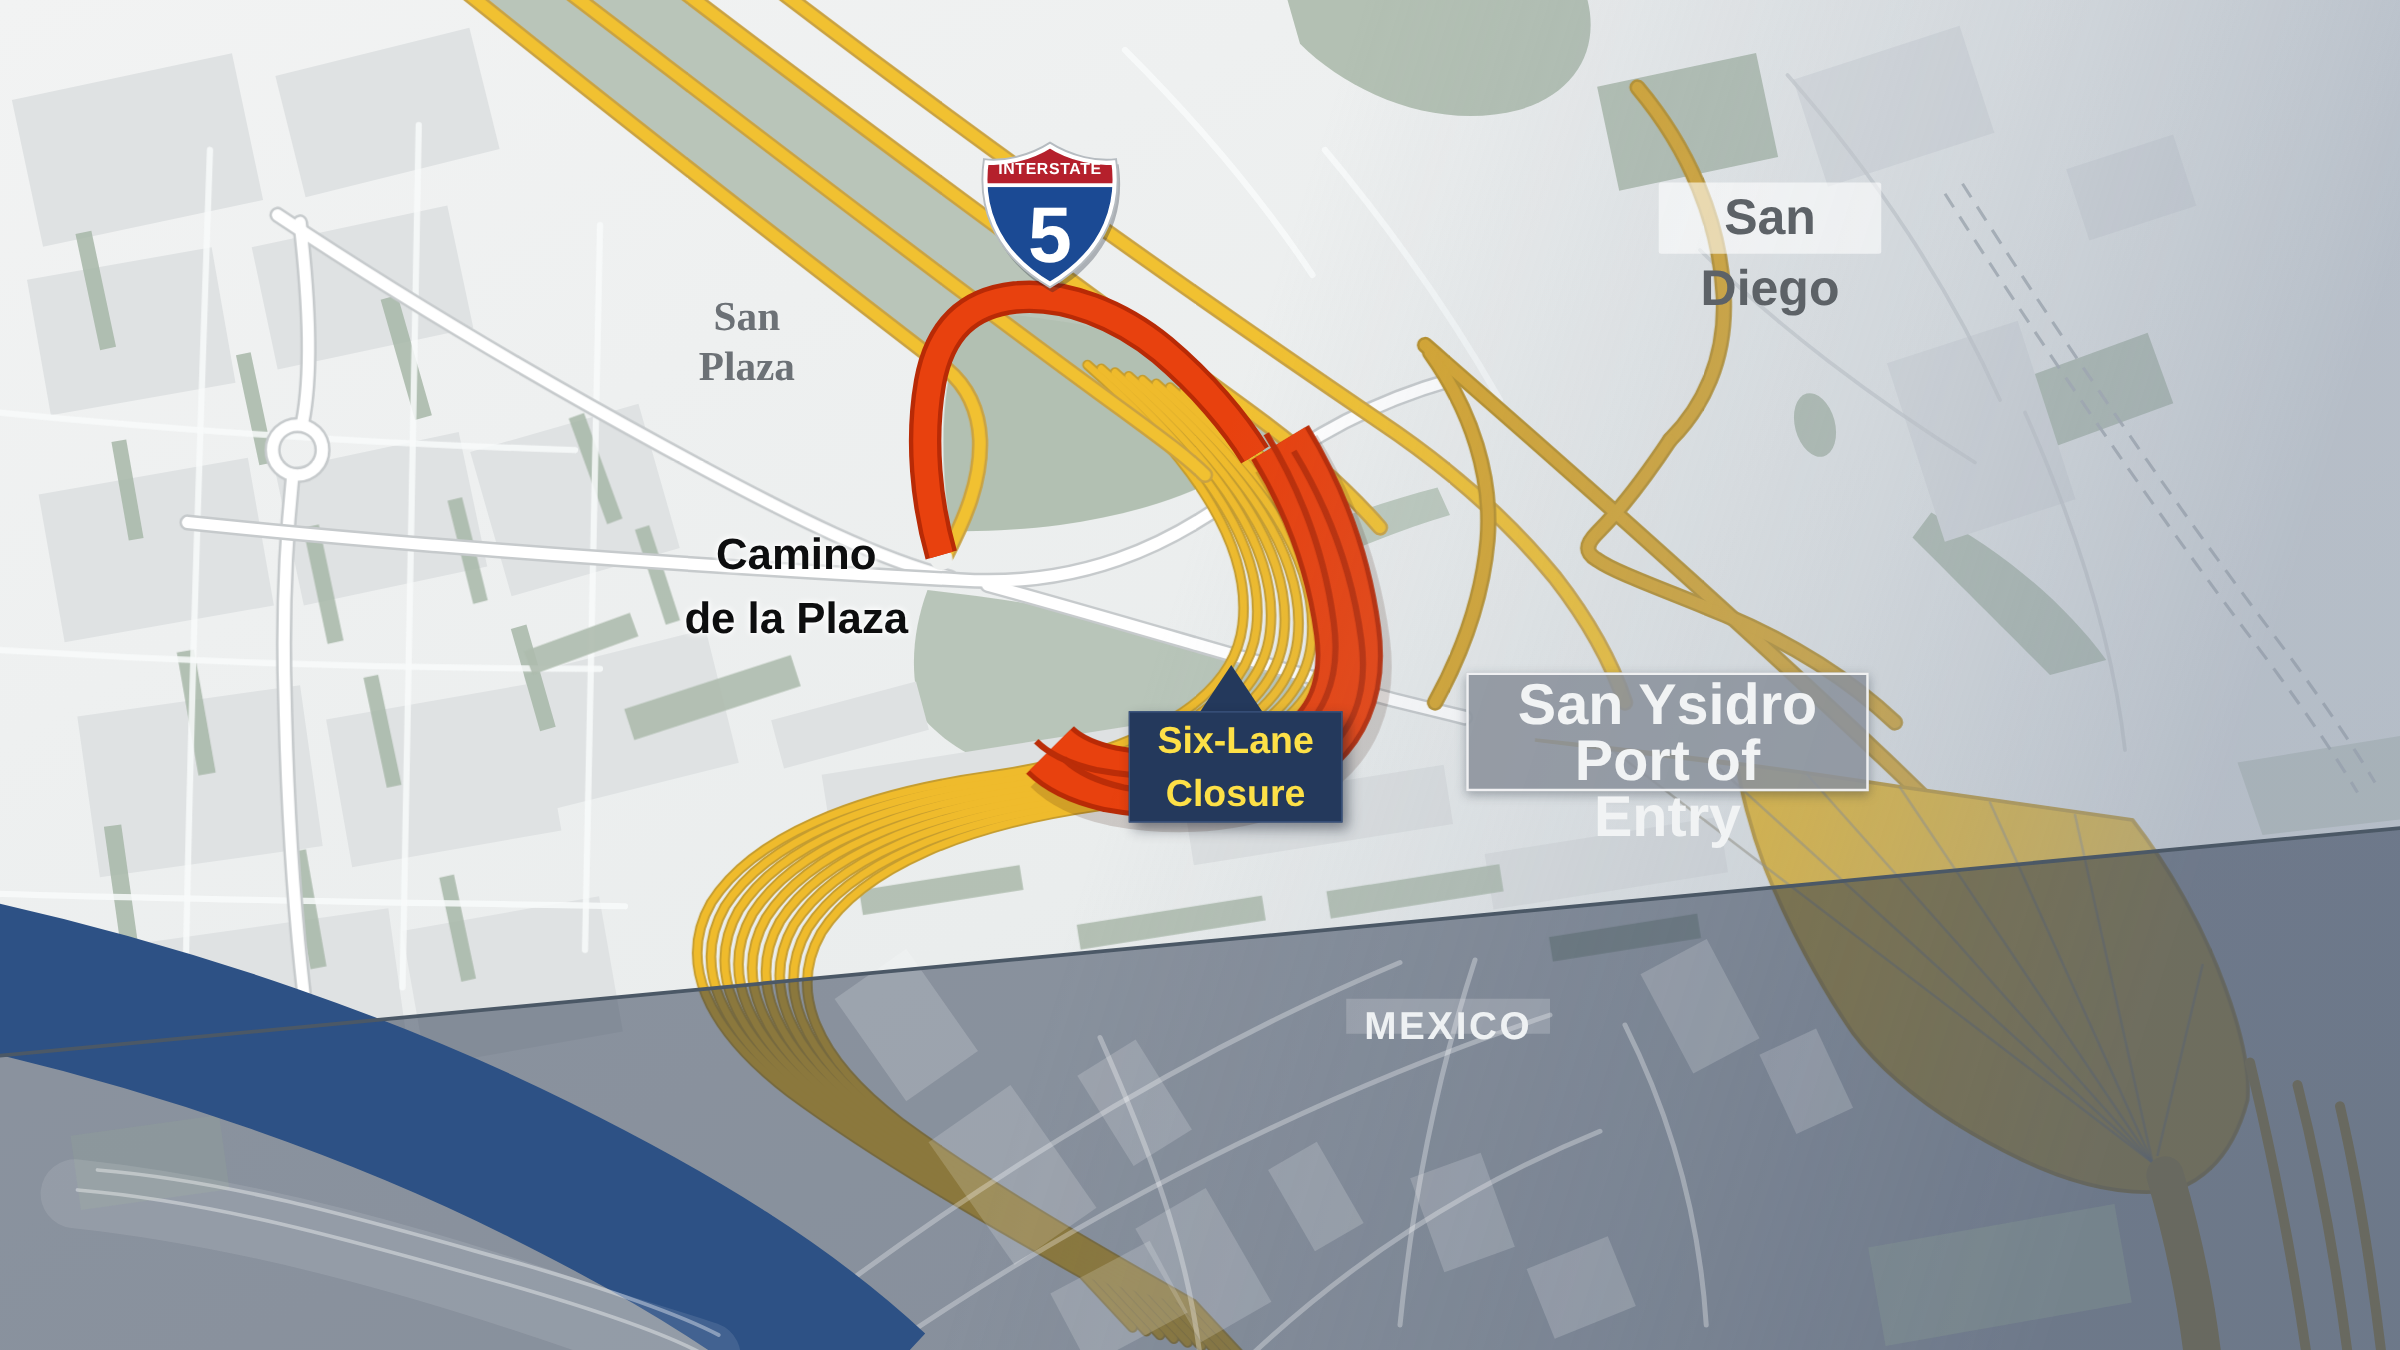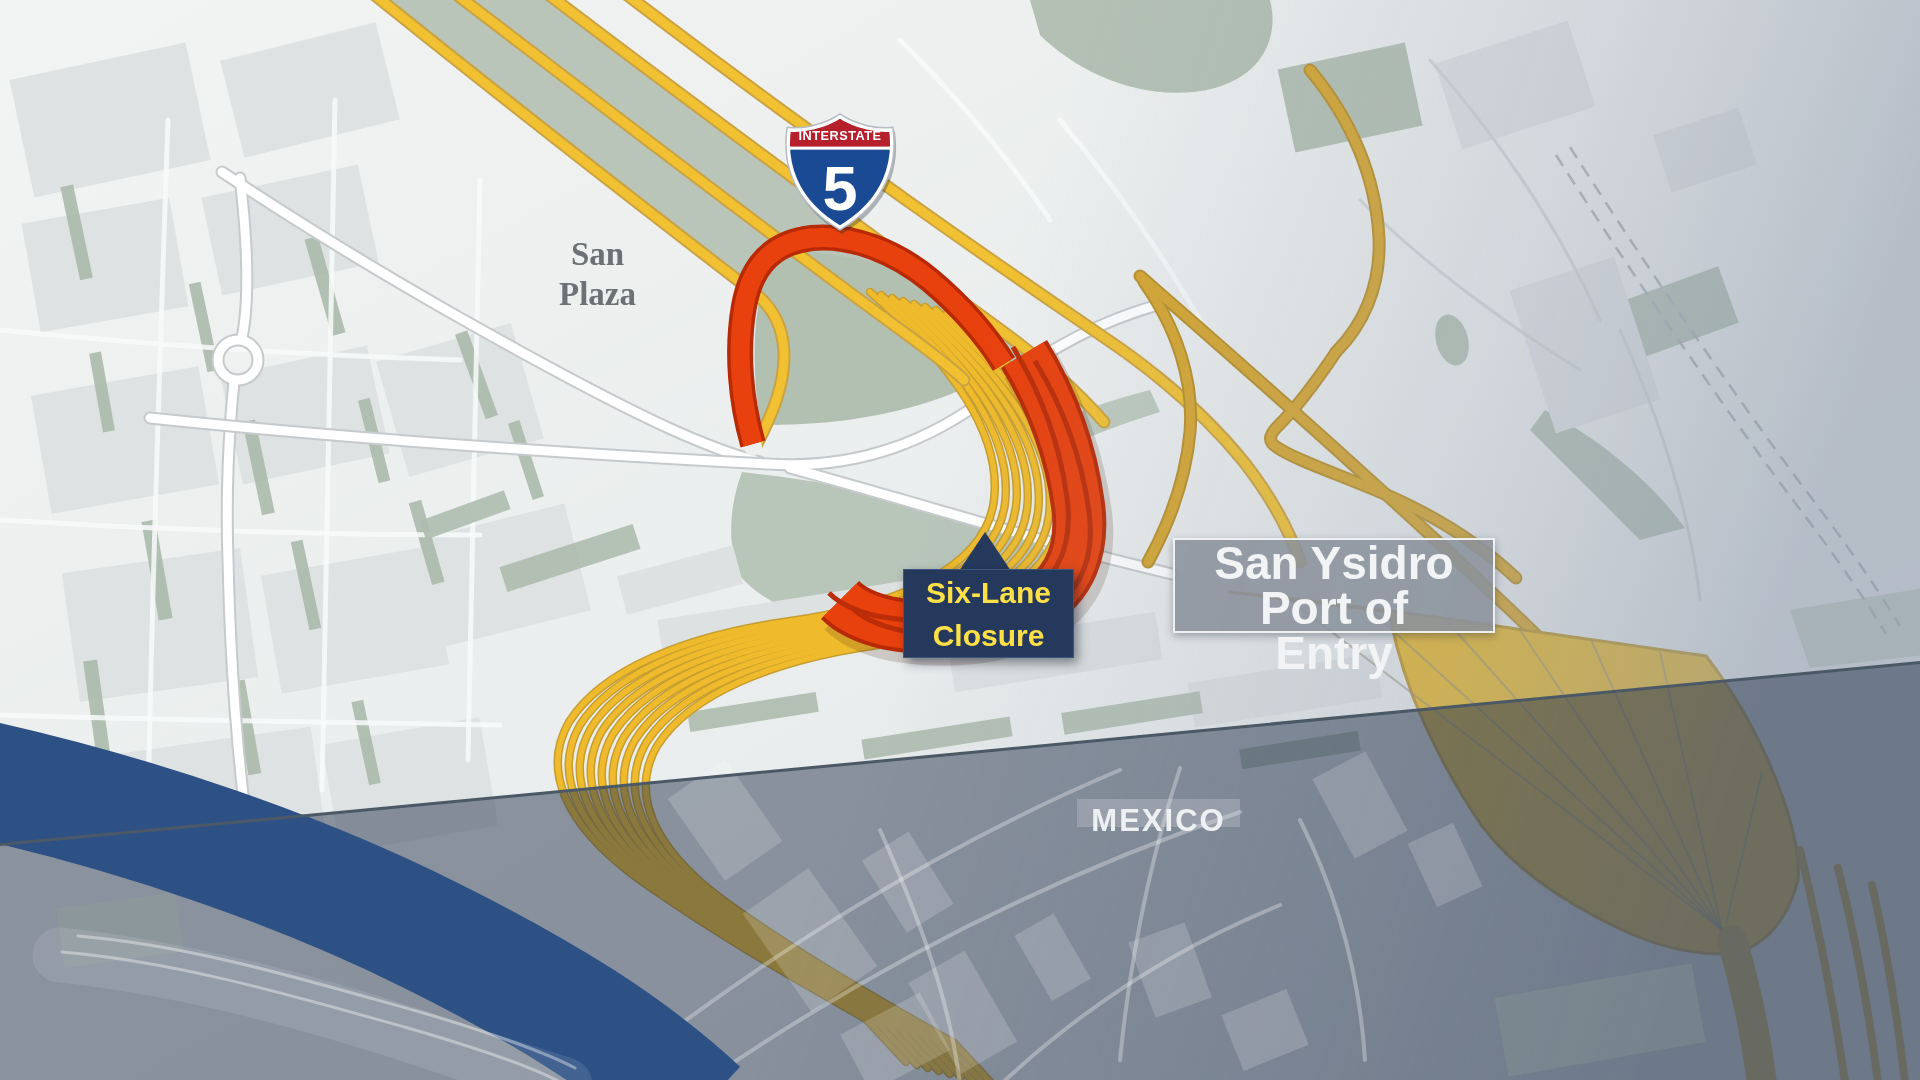--- a/index.html
+++ b/index.html
@@ -331,26 +331,31 @@
         <rect x="0" y="6" width="120" height="32" fill="#b5202c"></rect>
         <rect x="0" y="41" width="120" height="83" fill="#1b4a94"></rect>
         <path d="M60,6 C77,17 98,21 112,19 C117,52 108,92 60,120 C12,92 3,52 8,19 C22,21 43,17 60,6 Z" fill="none" stroke="#ffffff" stroke-width="8"></path>
       </g>
       <path d="M60,6 C77,17 98,21 112,19 C117,52 108,92 60,120 C12,92 3,52 8,19 C22,21 43,17 60,6 Z" fill="none" stroke="#b6bcc1" stroke-width="1.5"></path>
       <text x="60" y="31" text-anchor="middle" fill="#ffffff" font-family="Liberation Sans, sans-serif" font-size="12.5" font-weight="bold" letter-spacing="0.5">INTERSTATE</text>
       <text x="60" y="100" text-anchor="middle" fill="#ffffff" font-family="Liberation Sans, sans-serif" font-size="62" font-weight="bold">5</text>
     </svg>
   </div>
 
+  <div class="lbl san-diego">San Diego</div>
 
   <div class="lbl san-ysidro">
     <div>San</div>
     <div>Plaza</div>
   </div>
 
+  <div class="lbl camino">
+    <div>Camino</div>
+    <div>de la Plaza</div>
+  </div>
 
   <div class="closure-arrow"></div>
   <div class="lbl closure">
     <div>Six-Lane</div>
     <div>Closure</div>
   </div>
 
   <div class="lbl port">
     <div>San Ysidro Port of</div>
     <div>Entry</div>

